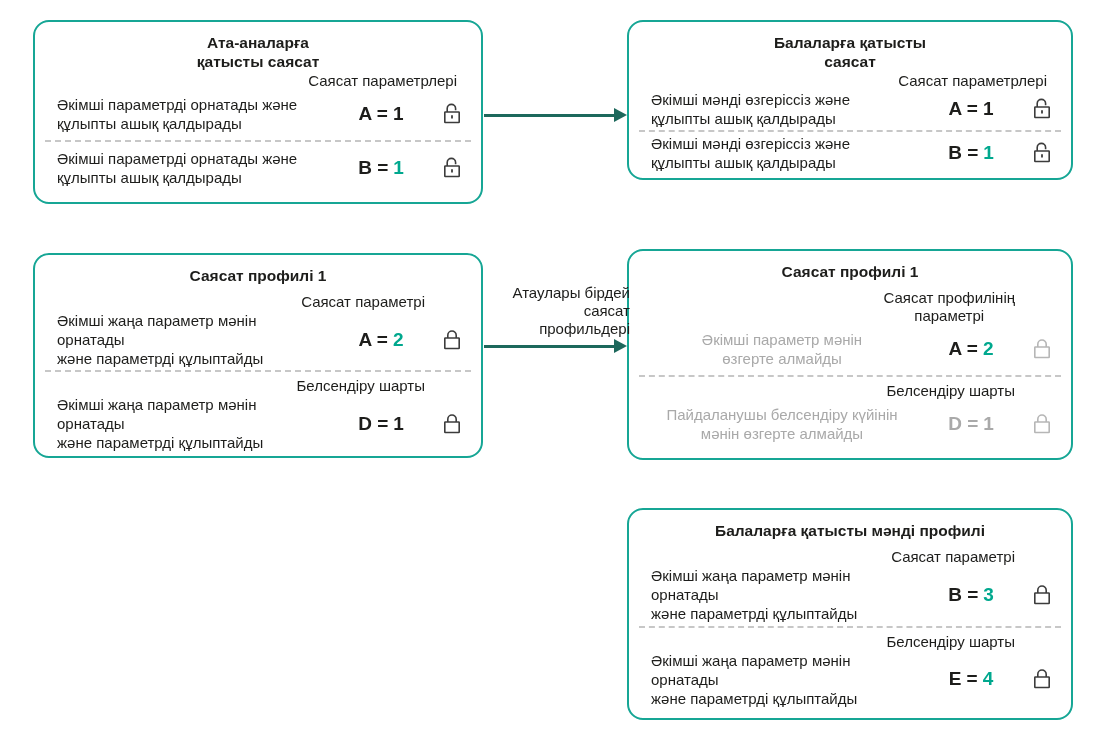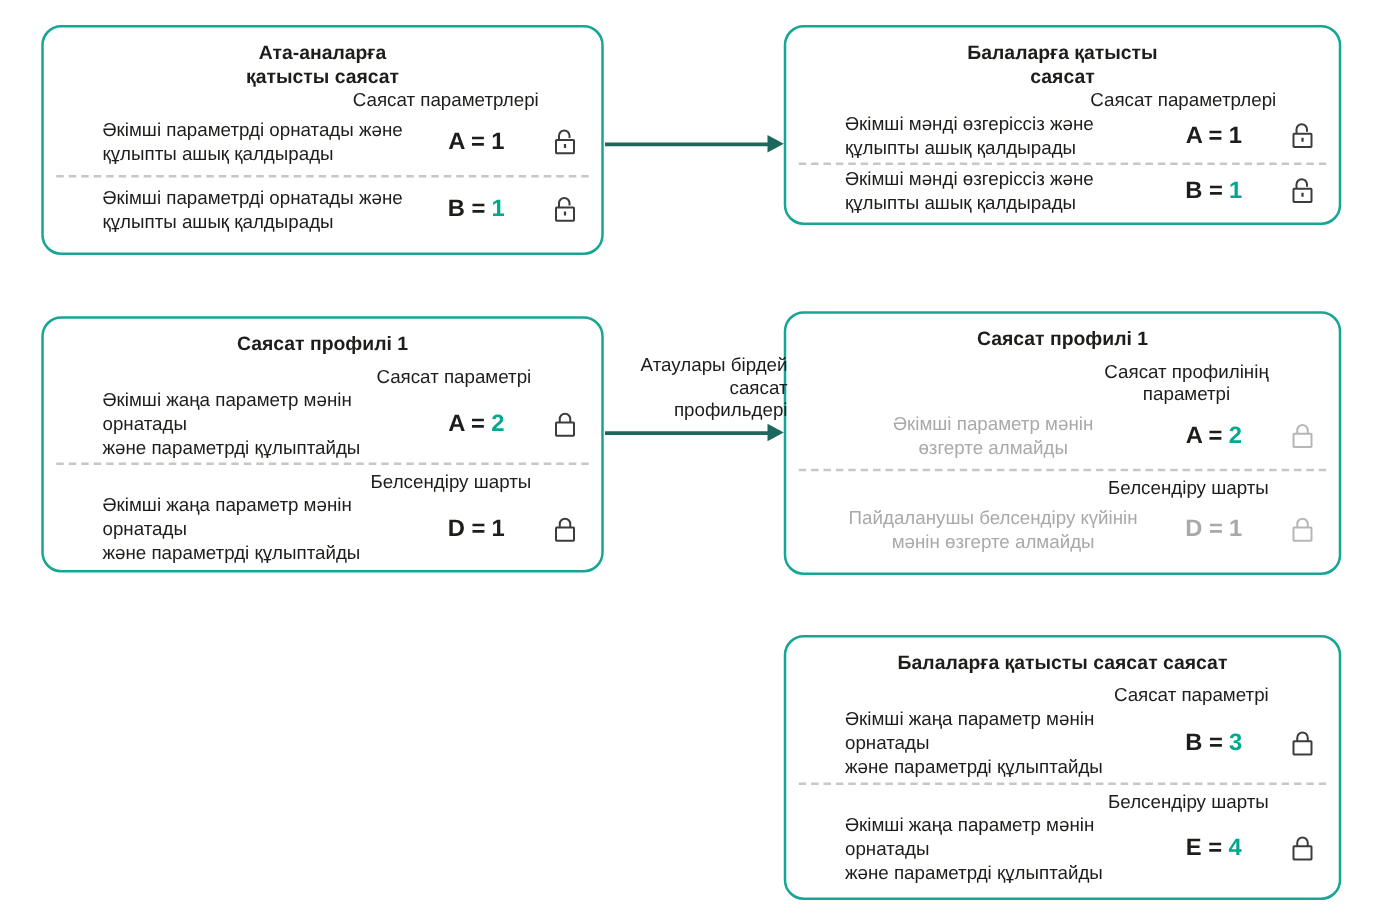--- a/index.html
+++ b/index.html
@@ -13,25 +13,25 @@
     position: absolute; box-sizing: border-box; background: #fff;
     border: 2px solid #16a695; border-radius: 16px;
     display: flex; flex-direction: column; padding: 11px 0 10px;
   }
   .box-title {
     font-weight: 700; font-size: 15.5px; line-height: 19px;
     text-align: center; white-space: pre-line;
   }
   .subtitle { font-size: 15px; line-height: 18px; text-align: right; }
   .subtitle .sub-inner { display: inline-block; text-align: center; white-space: pre-line; }
-  .subtitle.near { margin-top: 1px; padding-right: 50px; }
+  .subtitle.near { margin-top: 1px; padding-right: 24px; }
   .subtitle.far  { margin-top: 8px;  padding-right: 56px; }
   .divider + .subtitle.far { margin-top: 3px; }
 
-  .row { display: flex; align-items: center; padding: 0 16px 0 22px; flex: 1; margin-left: 25px; }
+  .row { display: flex; align-items: center; padding: 0 16px 0 22px; flex: 1; }
   .row-text { flex: 1; font-size: 15px; line-height: 19px; white-space: pre-line; }
   .row.muted .row-text { color: #a9a9a9; text-align: center; }
   .row-value { width: 116px; text-align: center; font-weight: 700; font-size: 19px; white-space: nowrap; }
   .row-value .num { margin-left: 5px; }
   .row-value .teal { color: #00a88e; }
   .row-value .gray { color: #a9a9a9; }
 
   .lock { width: 26px; display: flex; justify-content: center; align-items: center; color: #3c3c3c; }
   .lock.gray { color: #b6b6b6; }
   .lock svg { display: block; }
@@ -181,21 +181,21 @@
       <div class="lock gray">
         <svg width="22" height="24" viewBox="0 0 22 24">
             <path d="M6.8 10 V7.2 a4.2 4.2 0 0 1 8.4 0 V10" fill="none" stroke="currentColor" stroke-width="1.6"></path>
             <rect x="3.8" y="10" width="14.4" height="10.5" rx="0.5" fill="#fff" stroke="currentColor" stroke-width="1.6"></rect>
           </svg>
       </div>
     </div>
   </div>
 
   <div class="box" style="left:627px; top:508px; width:446px; height:212px">
-    <div class="box-title">Балаларға қатысты саясат саясат</div>
+    <div class="box-title">Балаларға қатысты мәнді профилі</div>
     <div class="subtitle far">
       <span class="sub-inner">Саясат параметрі</span>
     </div>
     <div class="row">
       <div class="row-text">Әкімші жаңа параметр мәнін орнатады
 және параметрді құлыптайды</div>
       <div class="row-value"><span>B =</span><span class="num teal">3</span></div>
       <div class="lock">
         <svg width="22" height="24" viewBox="0 0 22 24">
             <path d="M6.8 10 V7.2 a4.2 4.2 0 0 1 8.4 0 V10" fill="none" stroke="currentColor" stroke-width="1.6"></path>

